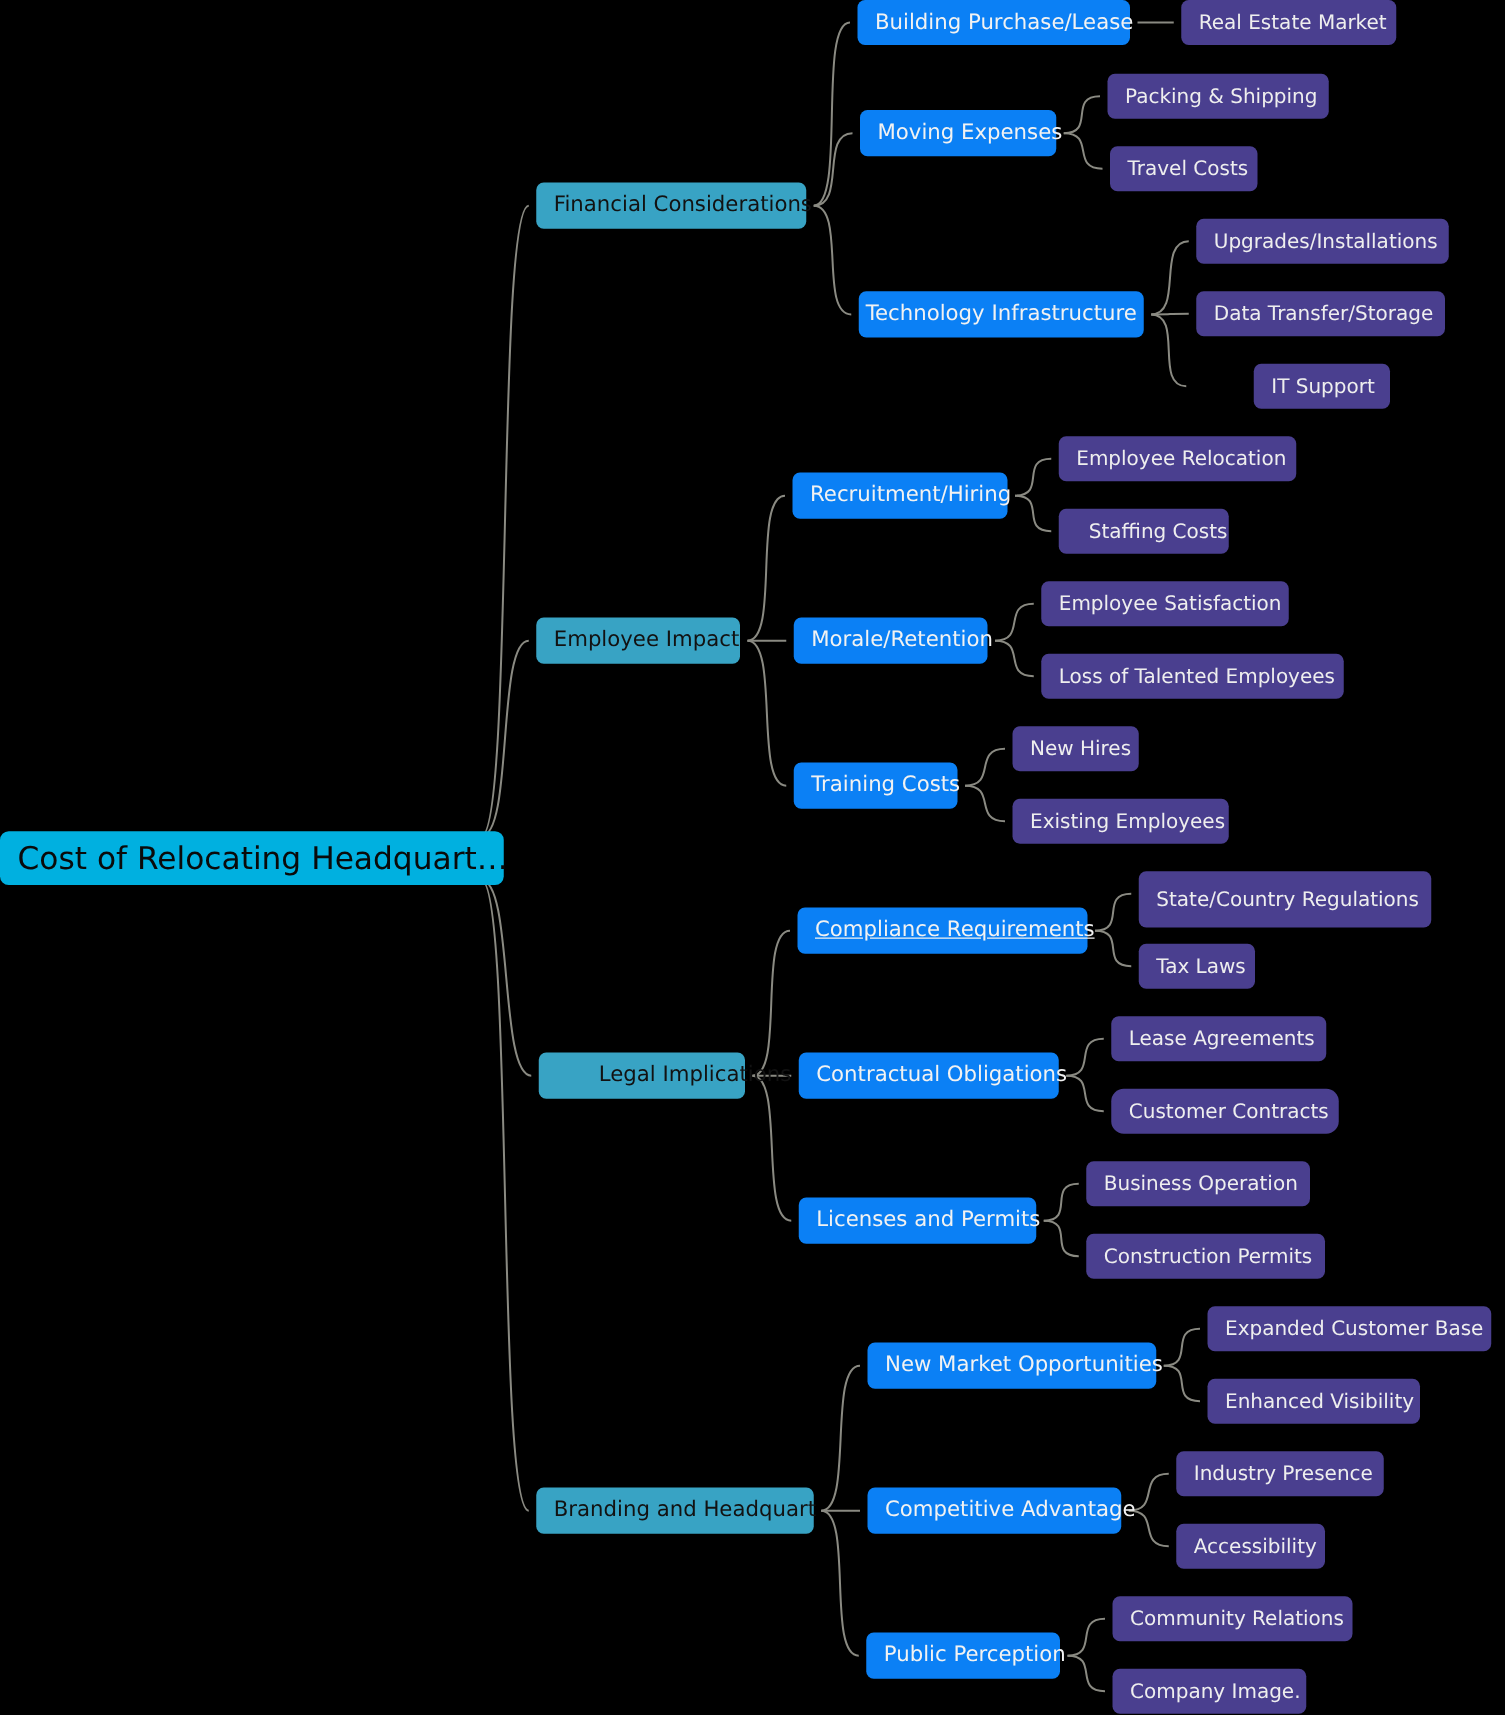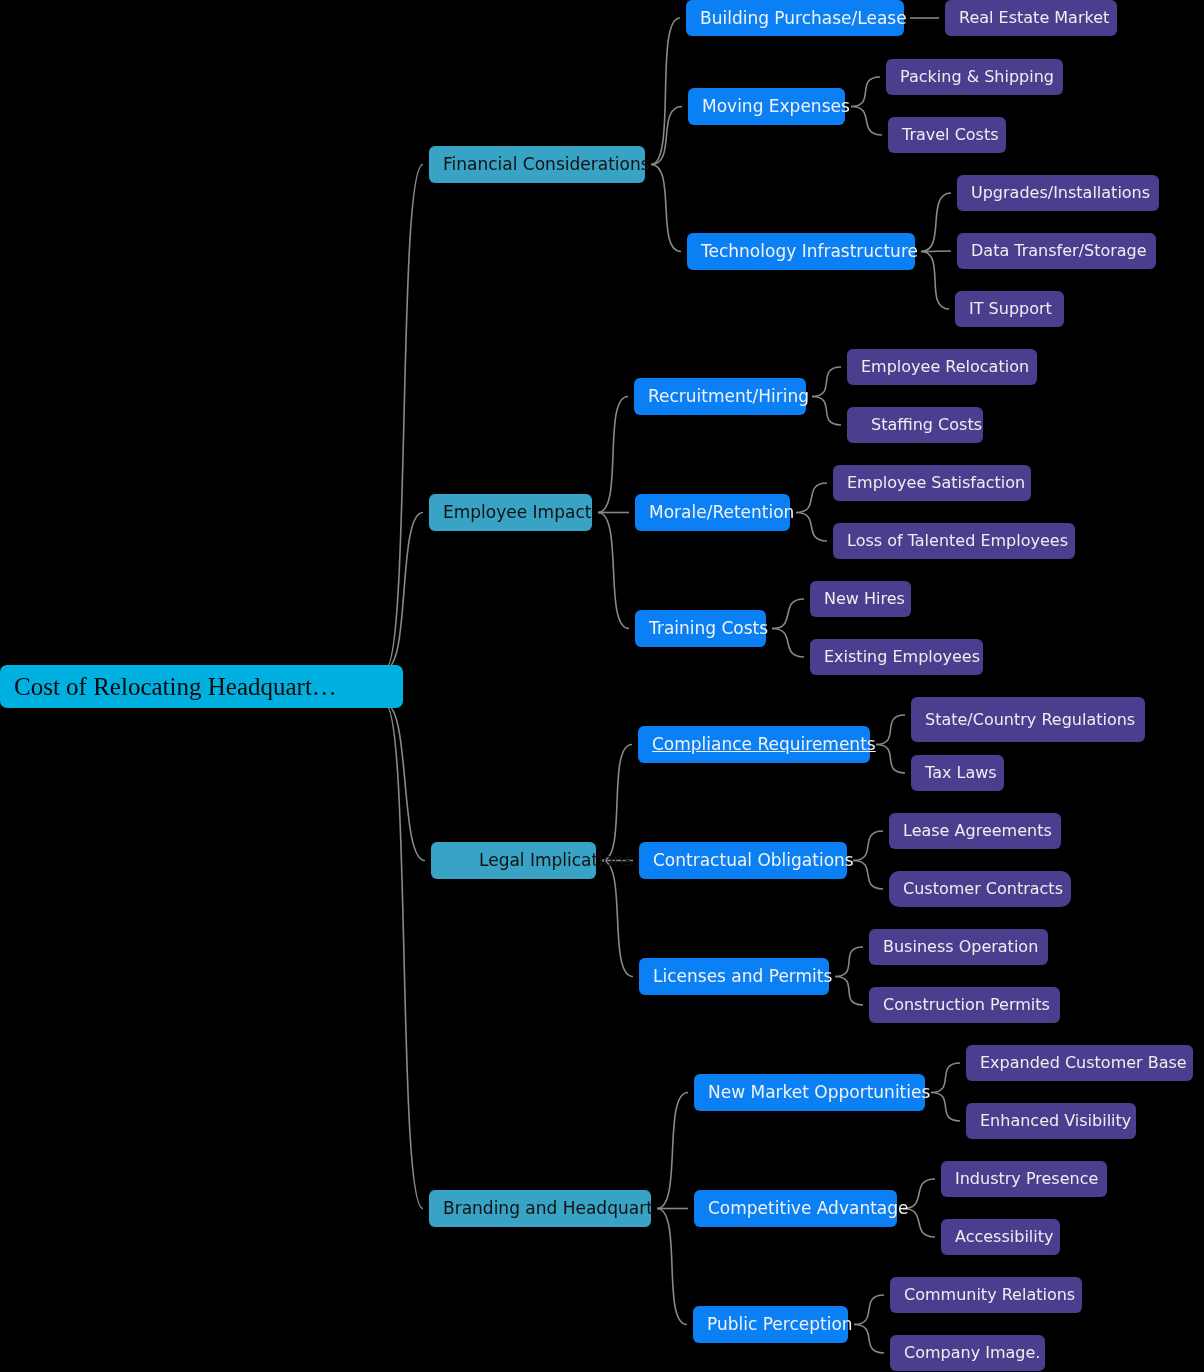--- a/index.html
+++ b/index.html
@@ -15,21 +15,20 @@
     display:flex;align-items:center;justify-content:flex-start;
     border-radius:6px;
     box-sizing:border-box;
     white-space:nowrap;
     line-height:1;
   }
   .node.root{
     background:#00b0e0;color:#0a0a0a;
     font-size:25px;padding:0 14px;
     border-radius:7px;
-    font-family:Liberation Serif, serif;
   }
   .node.lvl2{
     background:#38a3c4;color:#121212;
     font-size:17px;padding:0 14px;
   }
   .node.lvl3{
     background:#0b80f5;color:#f2f2f2;
     font-size:17px;padding:0 14px;
   }
   .node.lvl4{
@@ -97,30 +96,30 @@
     </div>
     <div class="node lvl3" style="left: 688px; top: 88px; width: 157px; height: 37px;">
       <span>Moving Expenses</span>
     </div>
     <div class="node lvl4" style="left: 886px; top: 59px; width: 177px; height: 36px;">
       <span>Packing &amp; Shipping</span>
     </div>
     <div class="node lvl4" style="left: 888px; top: 117px; width: 118px; height: 36px;">
       <span>Travel Costs</span>
     </div>
-    <div class="node lvl3" style="left: 687px; top: 233px; width: 228px; height: 37px;">
+    <div class="node lvl3" style="left: 687px; top: 233px; width: 228px; height: 37px; justify-content: center;">
       <span>Technology Infrastructure</span>
     </div>
     <div class="node lvl4" style="left: 957px; top: 175px; width: 202px; height: 36px;">
       <span>Upgrades/Installations</span>
     </div>
     <div class="node lvl4" style="left: 957px; top: 233px; width: 199px; height: 36px;">
       <span>Data Transfer/Storage</span>
     </div>
-    <div class="node lvl4" style="left: 955px; top: 291px; width: 109px; height: 36px;">
+    <div class="node lvl4" style="left: 1003px; top: 291px; width: 109px; height: 36px;">
       <span>IT Support</span>
     </div>
     <div class="node lvl2" style="left: 429px; top: 494px; width: 163px; height: 37px;">
       <span>Employee Impact</span>
     </div>
     <div class="node lvl3" style="left: 634px; top: 378px; width: 172px; height: 37px;">
       <span>Recruitment/Hiring</span>
     </div>
     <div class="node lvl4" style="left: 847px; top: 349px; width: 190px; height: 36px;">
       <span>Employee Relocation</span>

